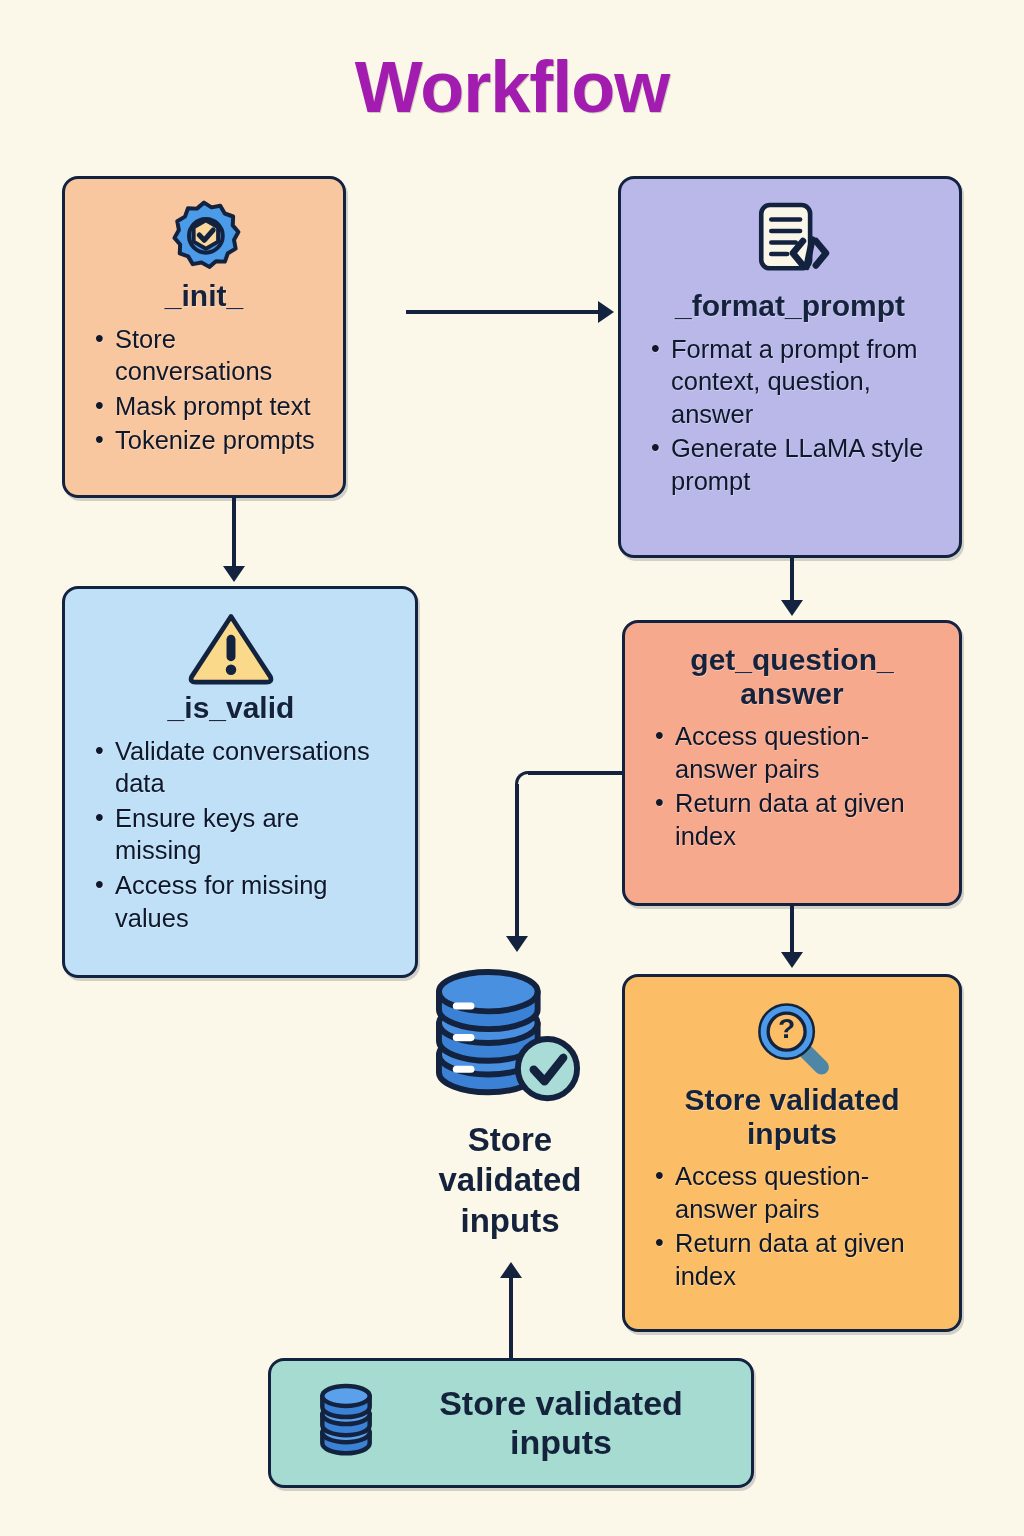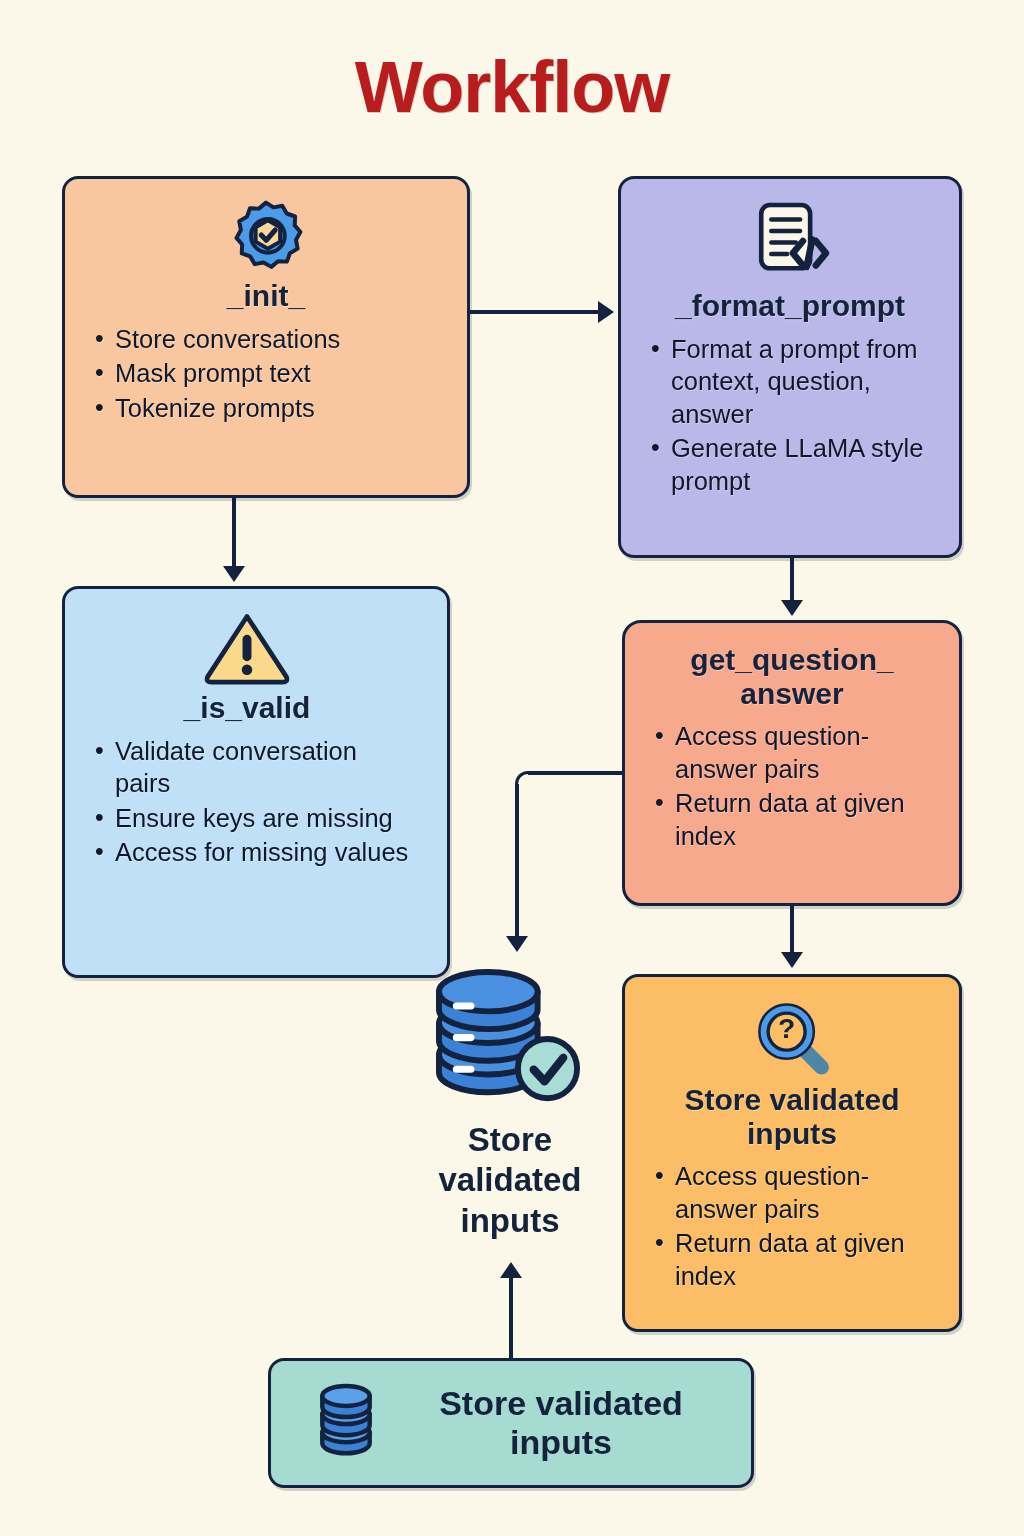--- a/index.html
+++ b/index.html
@@ -24,21 +24,21 @@
 
   
   .title {
     position: absolute;
     left: 0; right: 0;
     top: 46px;
     text-align: center;
     font-size: 72px;
     font-weight: 700;
     letter-spacing: -1px;
-    color: #b91c1c;
+    color: #a21caf;
     text-shadow: 1px 1px 0 rgba(0,0,0,0.18);
   }
 
   
   .node {
     position: absolute;
     box-sizing: border-box;
     border: 3px solid #13233F;
     border-radius: 16px;
     box-shadow: 2px 3px 0 rgba(19,35,63,0.18);
@@ -74,39 +74,38 @@
     line-height: 1.28;
   }
   .icon-wrap {
     display: flex;
     justify-content: center;
     align-items: center;
   }
 
   
   #node-init {
-    left: 62px; top: 176px; width: 408px; height: 322px;
+    left: 62px; top: 176px; width: 284px; height: 322px;
     background: #F9C79F;
     padding: 16px 14px 10px 14px;
   }
   #node-format {
     left: 618px; top: 176px; width: 344px; height: 382px;
     background: #B9B8E8;
     padding: 14px 14px 14px 14px;
   }
   #node-isvalid {
-    left: 62px; top: 586px; width: 388px; height: 392px;
+    left: 62px; top: 586px; width: 356px; height: 392px;
     background: #BFE0F6;
     padding: 16px 32px 10px 14px;
   }
   #node-getqa {
     left: 622px; top: 620px; width: 340px; height: 286px;
     background: #F7A98E;
     padding: 20px 14px 10px 14px;
-    border-radius: 19px;
   }
   #node-store {
     left: 622px; top: 974px; width: 340px; height: 358px;
     background: #FBBE67;
     padding: 14px 14px 10px 14px;
   }
   #node-bottom {
     left: 268px; top: 1358px; width: 486px; height: 130px;
     background: #A6DBD2;
     padding: 0;
@@ -249,21 +248,21 @@
   <div class="node" id="node-isvalid">
     <div class="icon-wrap" style="height:86px;">
       <svg width="92" height="80" viewBox="0 0 70 60">
         <path d="M35 6 L65 52 Q66.5 56 62 56 L8 56 Q3.5 56 5 52 Z" fill="#FAD98A" stroke="#13233F" stroke-width="3.6" stroke-linejoin="round"></path>
         <rect x="31.6" y="20" width="6.8" height="20" rx="3.4" fill="#13233F"></rect>
         <circle cx="35" cy="46.5" r="4" fill="#13233F"></circle>
       </svg>
     </div>
     <div class="node-title">_is_valid</div>
     <ul>
-      <li>Validate conversation pairs</li>
+      <li>Validate conversations data</li>
       <li>Ensure keys are missing</li>
       <li>Access for missing values</li>
     </ul>
   </div>
 
   <div class="node" id="node-getqa">
     <div class="node-title">
       <div>get_question_</div>
       <div>answer</div>
     </div>

